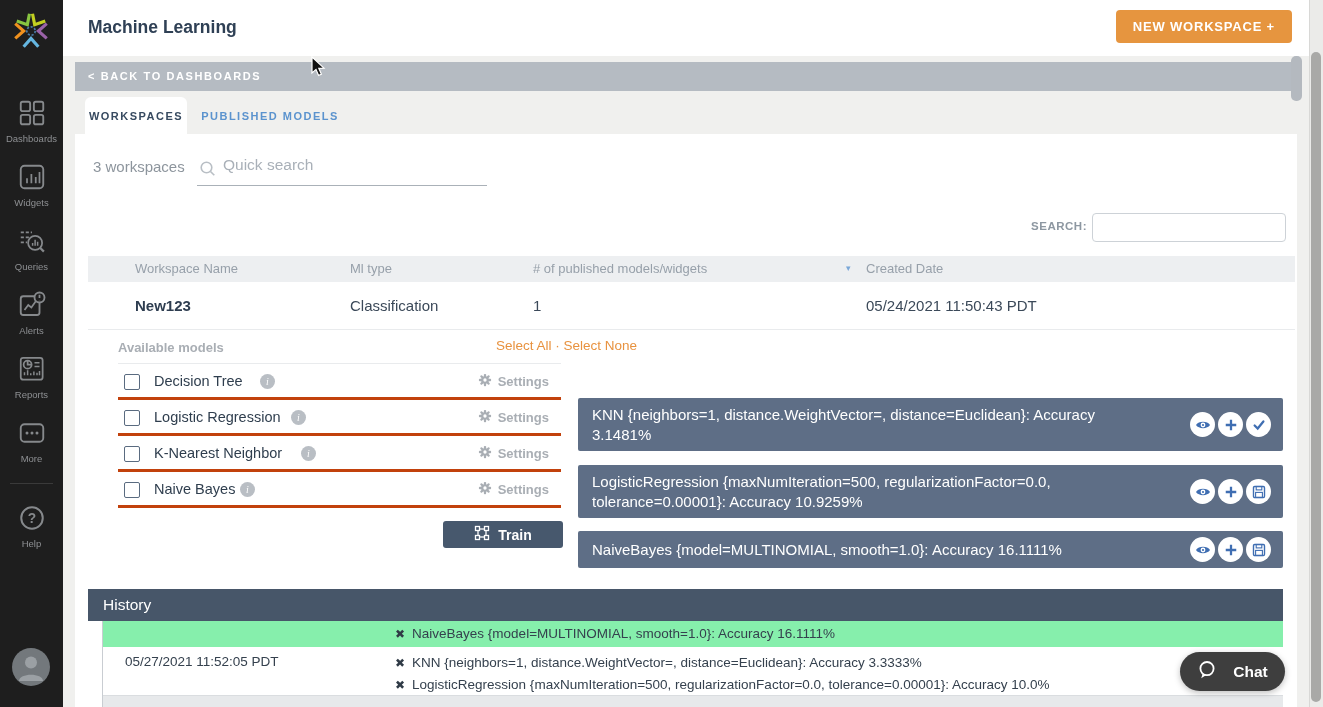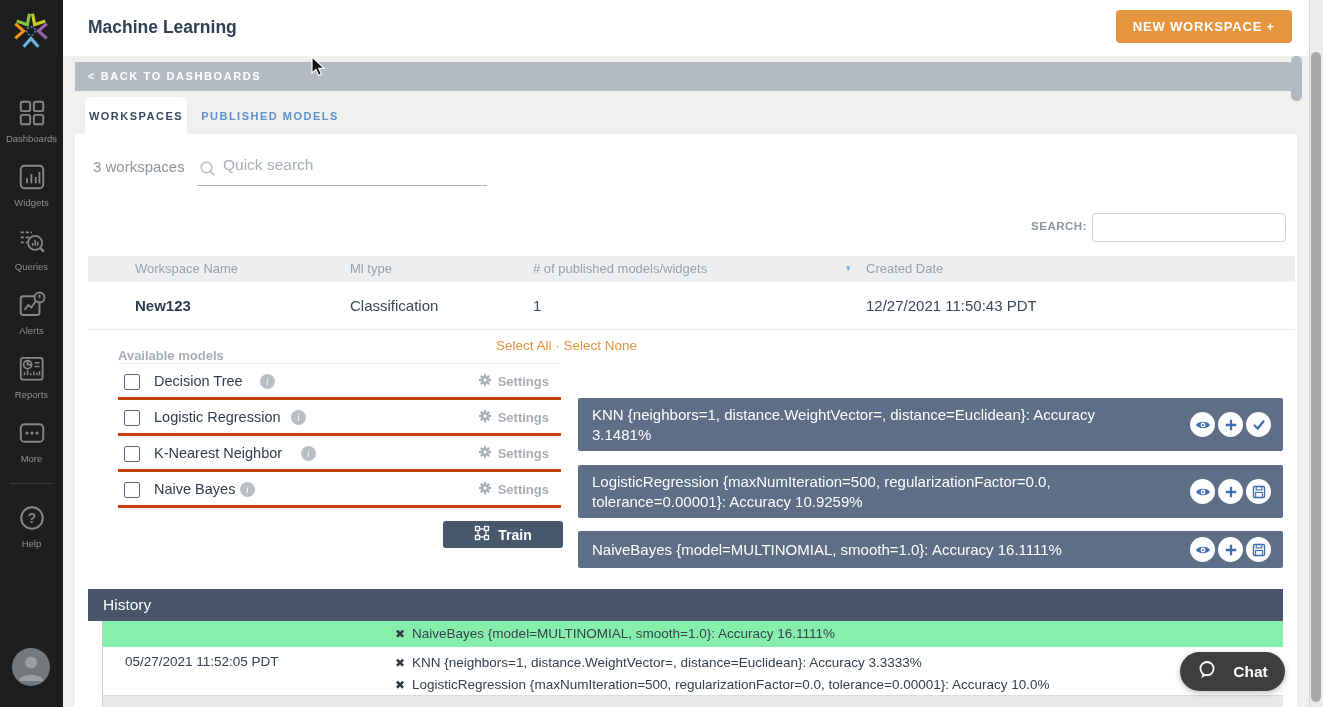--- a/index.html
+++ b/index.html
@@ -44,21 +44,21 @@
   
   .thead { position:absolute; left:13px; top:122px; width:1207px; height:26px; background:#edeff1;
     font-size:13px; color:#97a0aa; }
   .thead span { position:absolute; top:5px; }
   .sort-ic { color:#7aa7d8; font-size:9px; }
   .trow { position:absolute; left:13px; top:148px; width:1207px; height:48px; border-bottom:1px solid #e9ebed;
     font-size:15px; color:#3b4959; cursor:pointer; }
   .trow span { position:absolute; top:15px; }
   .trow .wname { font-weight:bold; color:#2e3d50; }
   
-  .models-title { position:absolute; left:43px; top:206px; font-size:13px; font-weight:bold; color:#a9aeb4;margin-top:8px; }
+  .models-title { position:absolute; left:43px; top:206px; font-size:13px; font-weight:bold; color:#a9aeb4; }
   .select-links { position:absolute; left:348px; top:204px; width:214px; text-align:right; font-size:13.5px; color:#e8923f; }
   .select-links .lnk { cursor:pointer; }
   .models-box { position:absolute; left:43px; top:229px; width:443px; border-top:1px solid #e9ebed; }
   .model-row { position:relative; height:36px; border-bottom:3px solid #c2410c; }
   .cb { position:absolute; left:6px; top:10px; width:16px; height:16px; border:1.5px solid #5a6b80; border-radius:2px; background:#fff; cursor:pointer; }
   .model-name { position:absolute; left:36px; top:9px; font-size:14.5px; color:#2f3e4e; }
   .info-dot { position:absolute; top:10px; width:15px; height:15px; border-radius:50%; background:#b9bec4; color:#fff;
     font-size:10px; font-style:italic; font-family:"Liberation Serif", serif; text-align:center; line-height:15px; cursor:pointer; }
   .info-1 { left:142px; } .info-2 { left:173px; } .info-3 { left:183px; } .info-4 { left:122px; }
   .settings { position:absolute; right:12px; top:9px; display:flex; align-items:center; gap:6px; cursor:pointer;
@@ -232,21 +232,21 @@
     <span style="left:262px">Ml type</span>
     <span style="left:445px"># of published models/widgets</span>
     <span class="sort-ic" style="left:758px;top:7px">▾</span>
     <span style="left:778px">Created Date</span>
   </div>
 
   <div class="trow">
     <span class="wname" style="left:47px">New123</span>
     <span style="left:262px">Classification</span>
     <span style="left:445px">1</span>
-    <span style="left:778px">12/27/2021 11:50:43 PDT</span>
+    <span style="left:778px">05/24/2021 11:50:43 PDT</span>
   </div>
 
   <div class="models-title">Available models</div>
   <div class="select-links">
     <span class="lnk">Select All</span>
     <span>·</span>
     <span class="lnk">Select None</span>
   </div>
 
   <div class="models-box">

